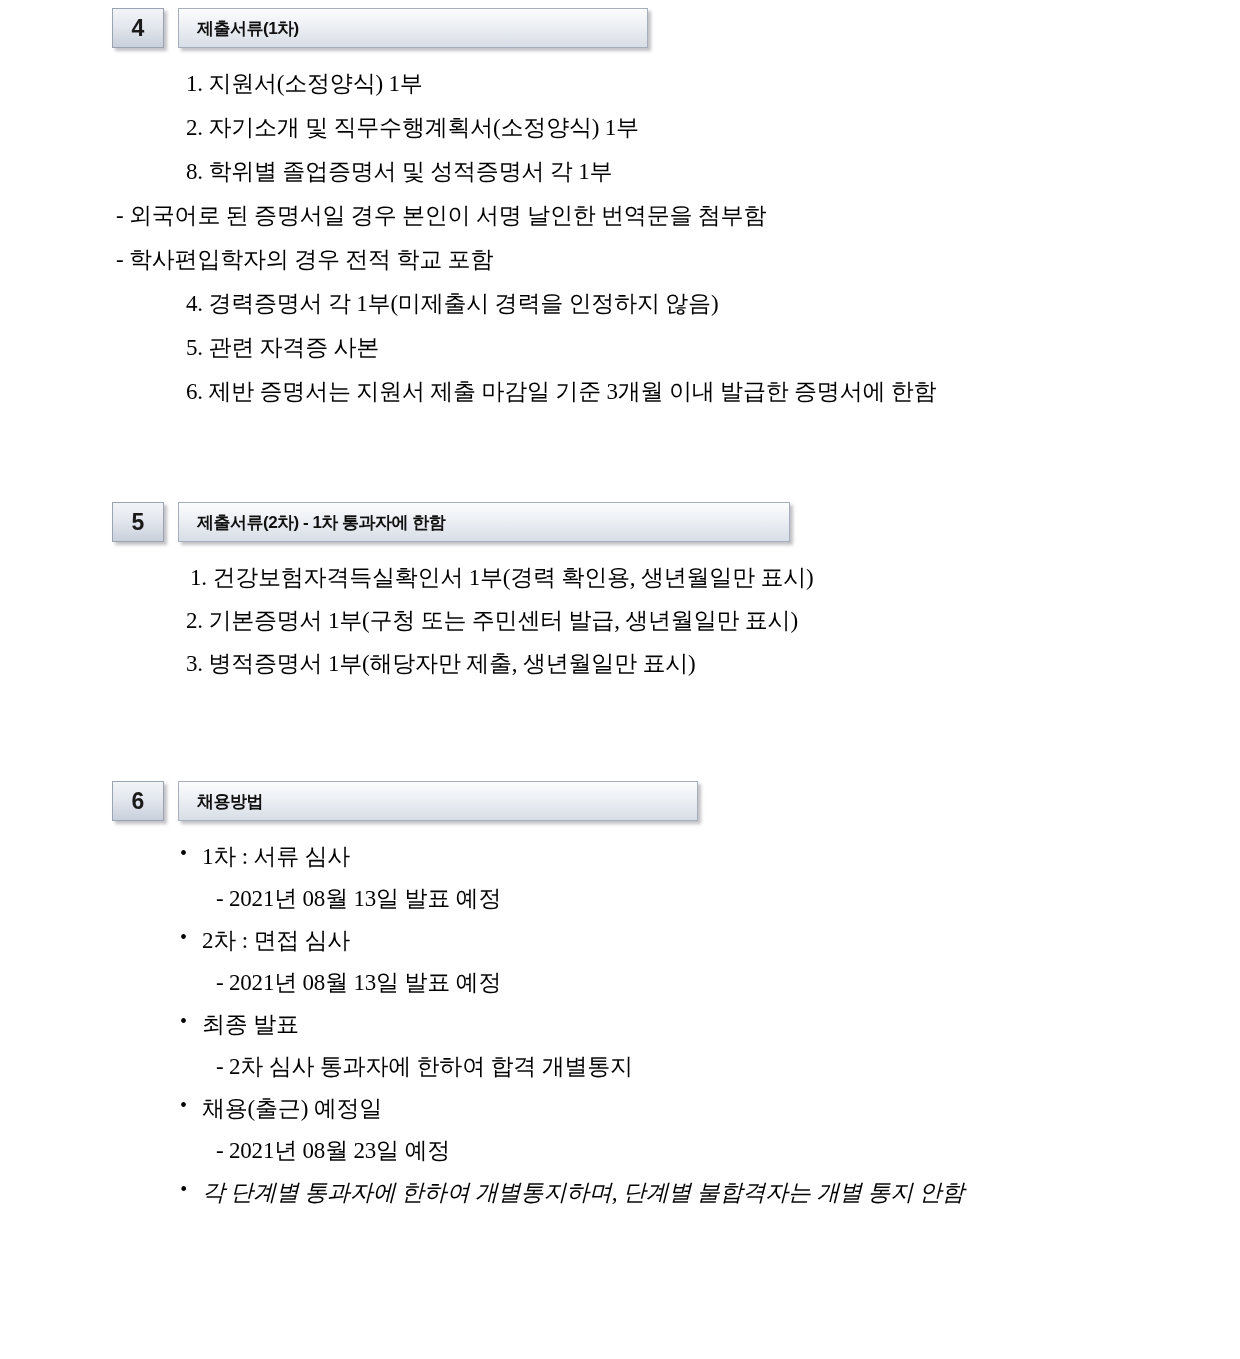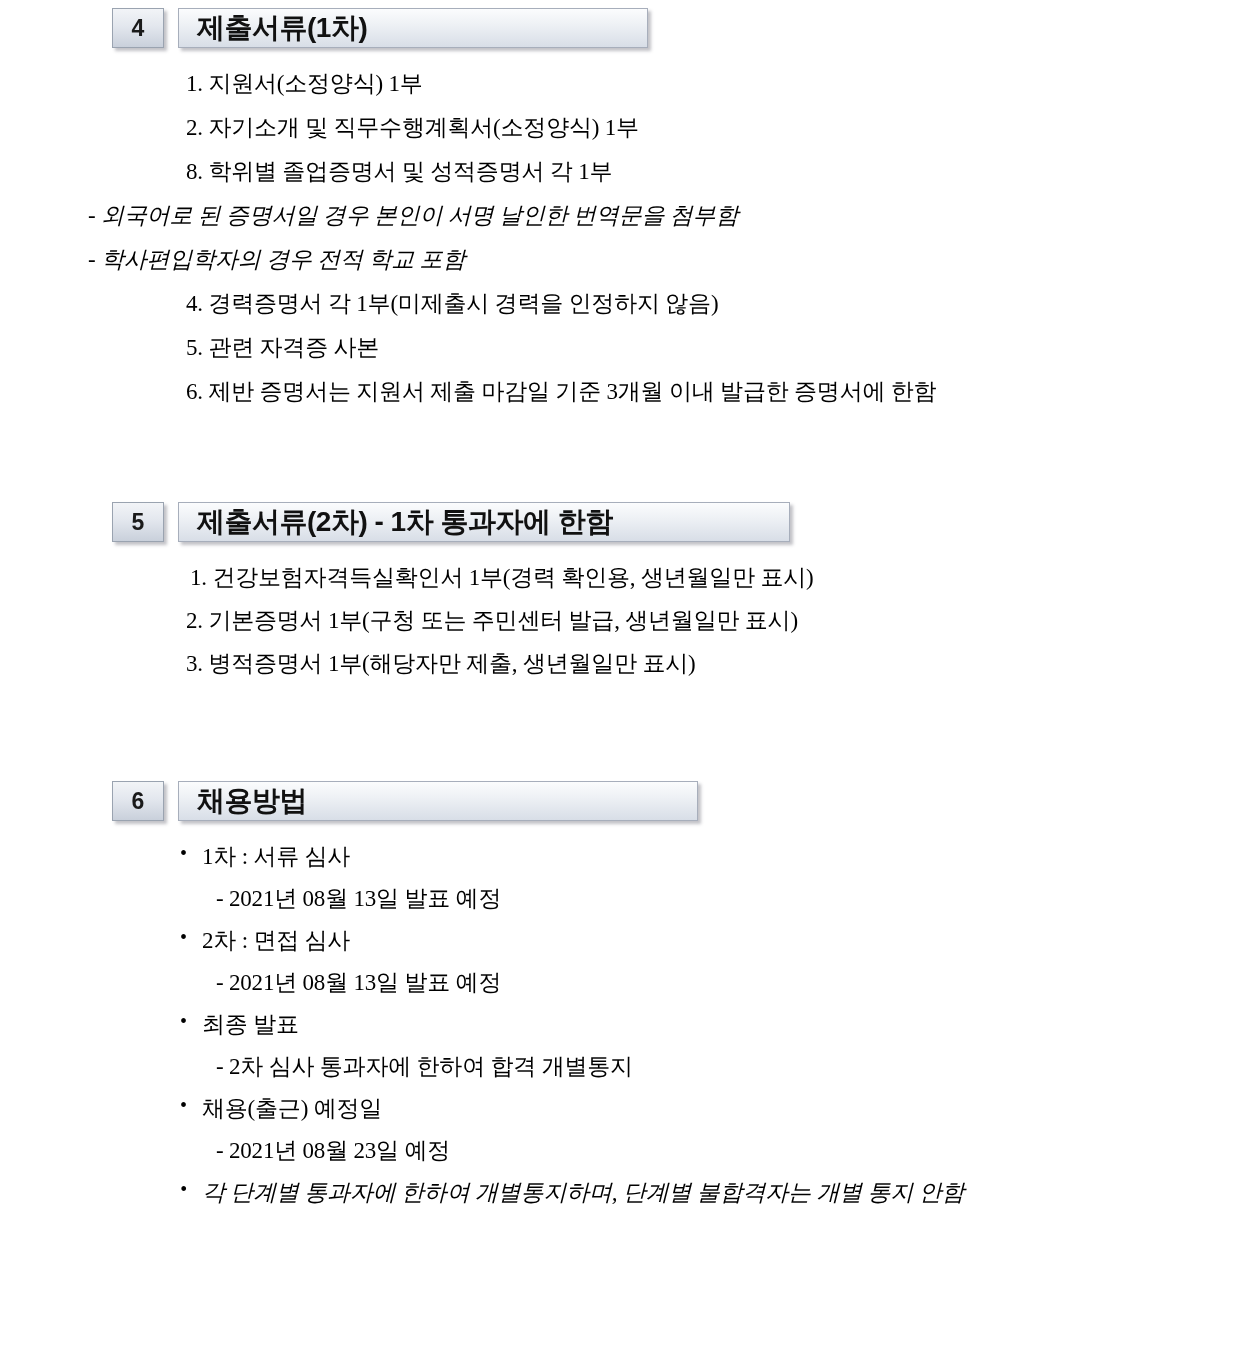--- a/index.html
+++ b/index.html
@@ -53,42 +53,42 @@
     height: 40px;
     background: linear-gradient(to bottom, #fbfcfd 0%, #eef1f5 40%, #d8dee7 100%);
     border: 1px solid #a7aebb;
     box-shadow: 3px 3px 3px rgba(120,120,130,0.45);
     display: flex;
     align-items: center;
     padding: 0 16px 0 18px;
     box-sizing: border-box;
     font-family: "Liberation Sans", sans-serif;
     font-weight: bold;
-    font-size: 28px;
+    font-size: 17px;
     letter-spacing: -0.5px;
     color: #111111;
   }
   .w-sec4 { width: 470px; }
   .w-sec5 { width: 612px; }
   .w-sec6 { width: 520px; }
 
   
   .sec-body {
     margin-top: 22px;
   }
   .li {
     font-size: 23px;
     line-height: 1.0;
     margin: 0 0 21px 0;
     white-space: nowrap;
     letter-spacing: -0.2px;
   }
   .num-item { margin-left: 186px; }
   .num-item-5 { margin-left: 190px; }
-  .sub-item { margin-left: 88px; font-style: italic; }
+  .sub-item { margin-left: 116px; }
   .sub-item-6 { margin-left: 216px; }
 
   .bullet-item {
     margin-left: 178px;
     position: relative;
     padding-left: 24px;
   }
   .bullet-item::before {
     content: "\2022";
     position: absolute;

